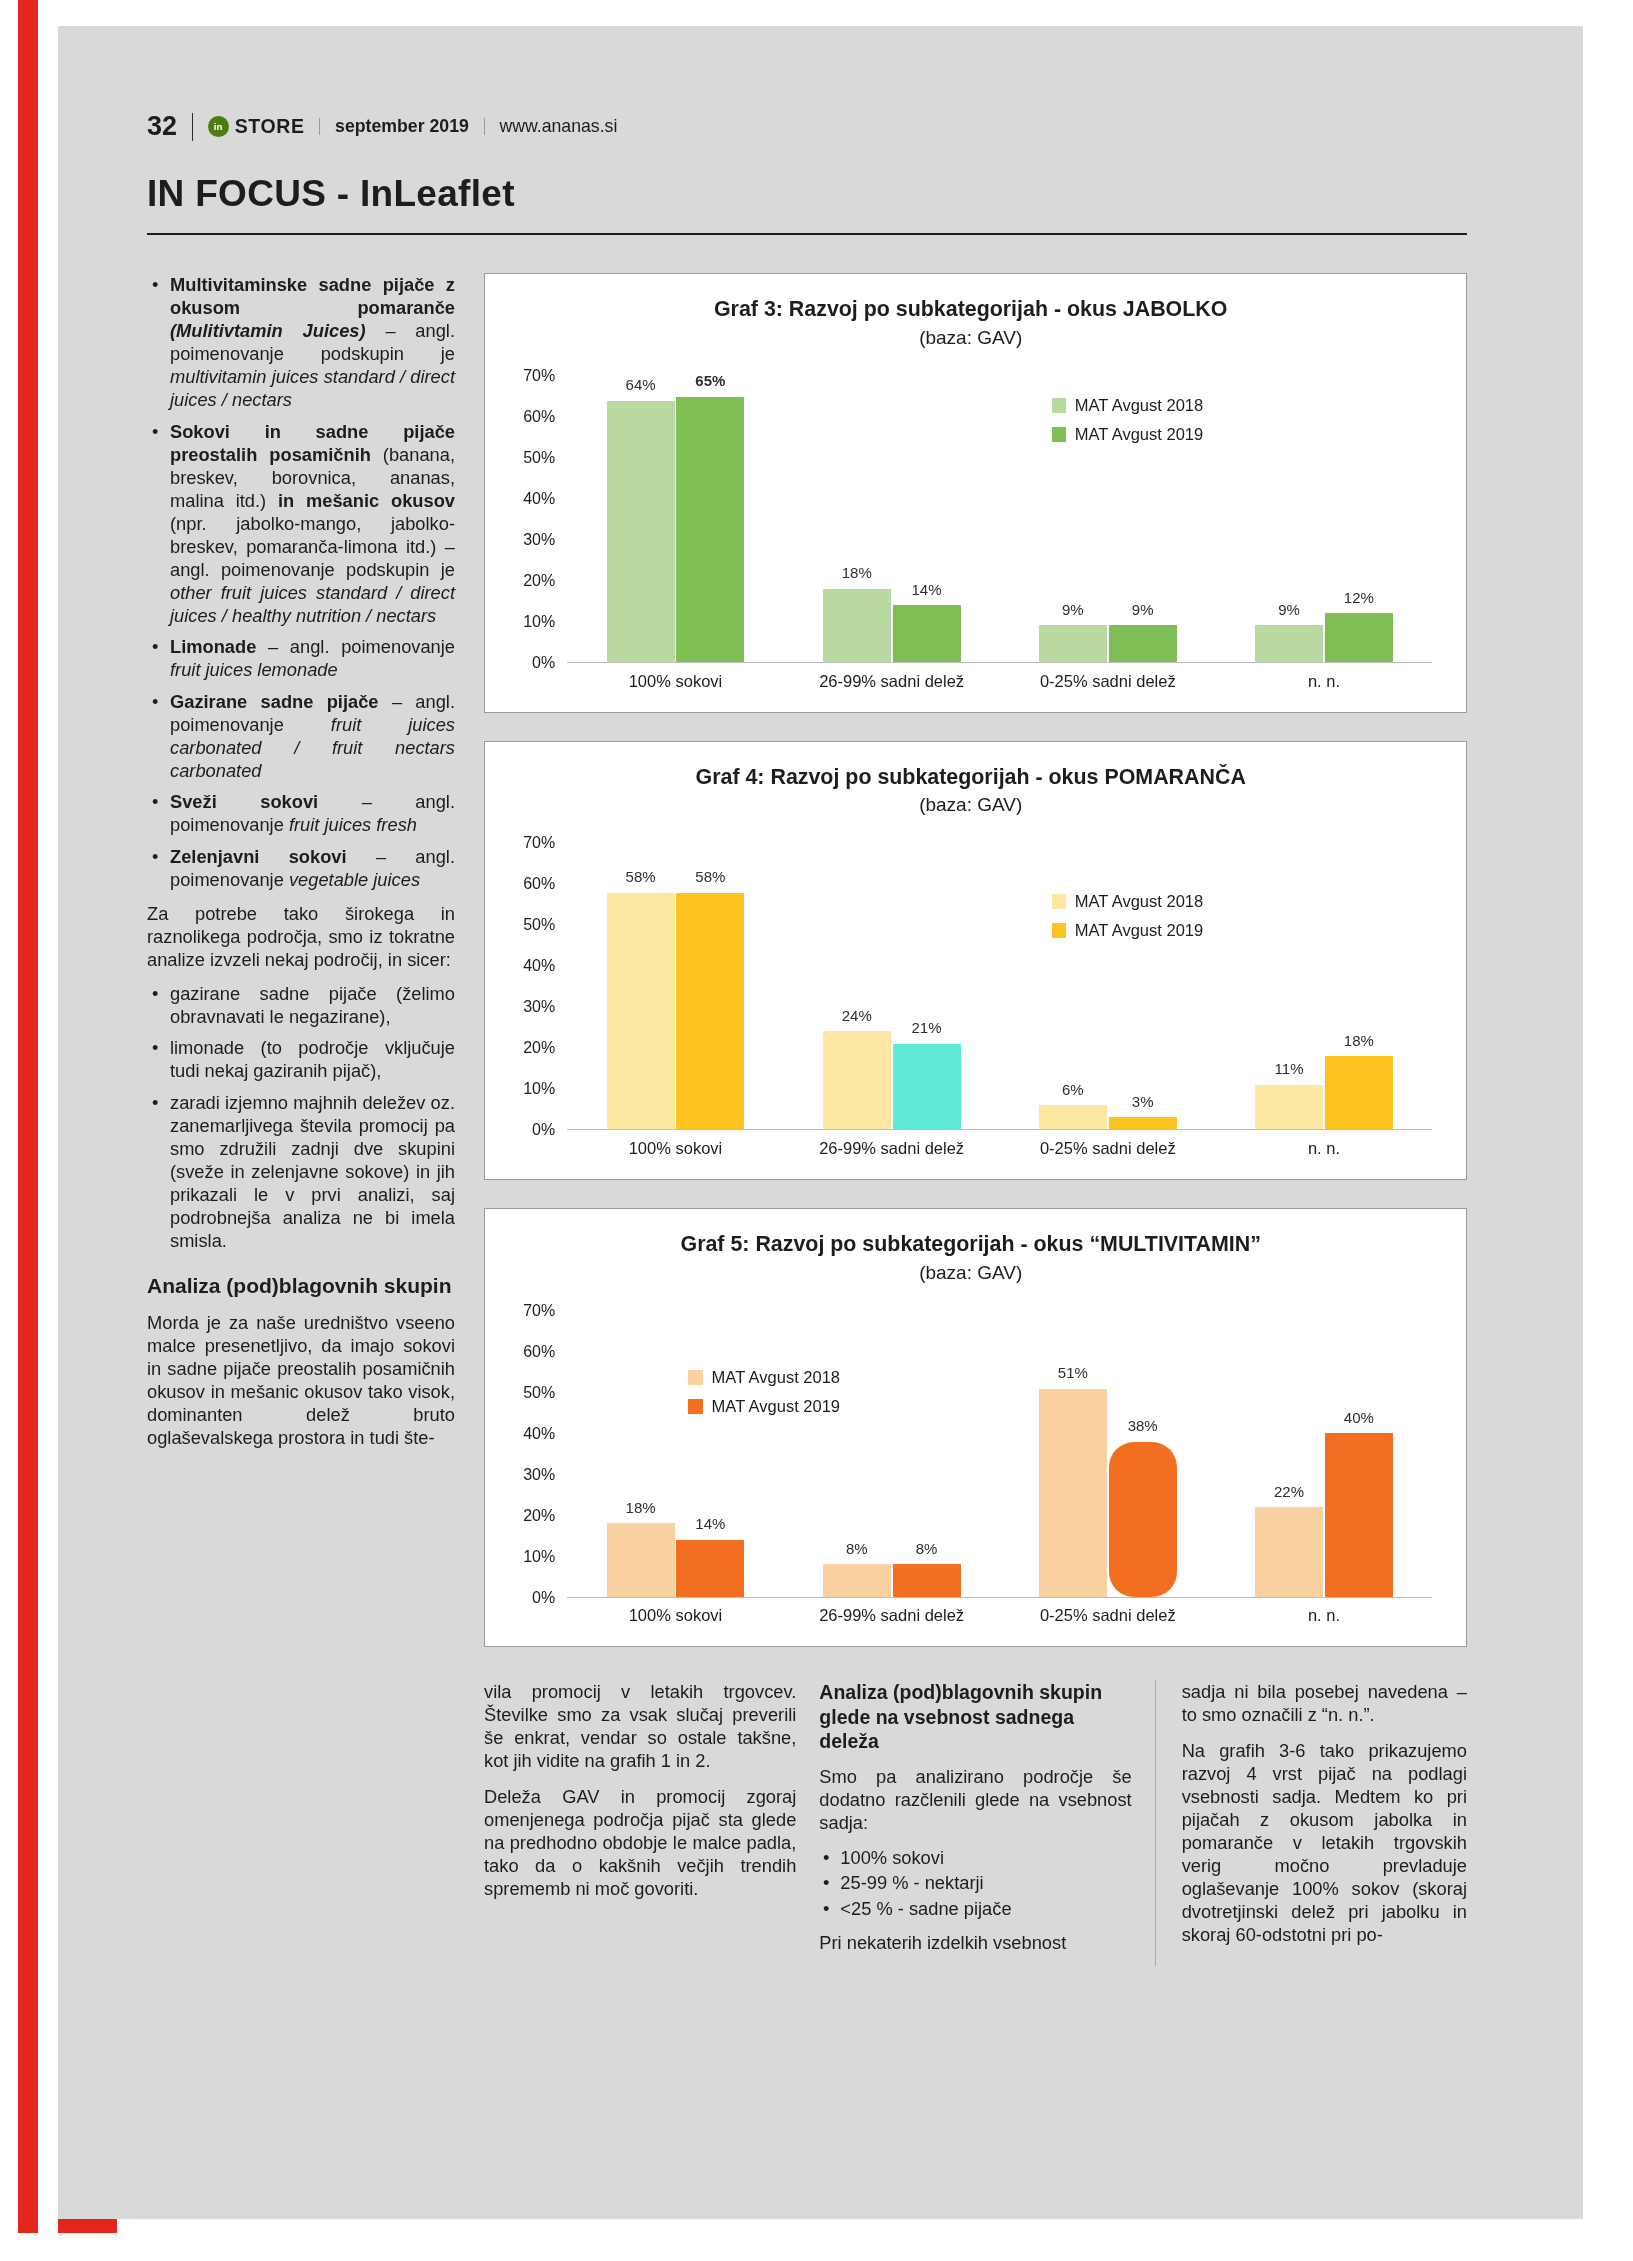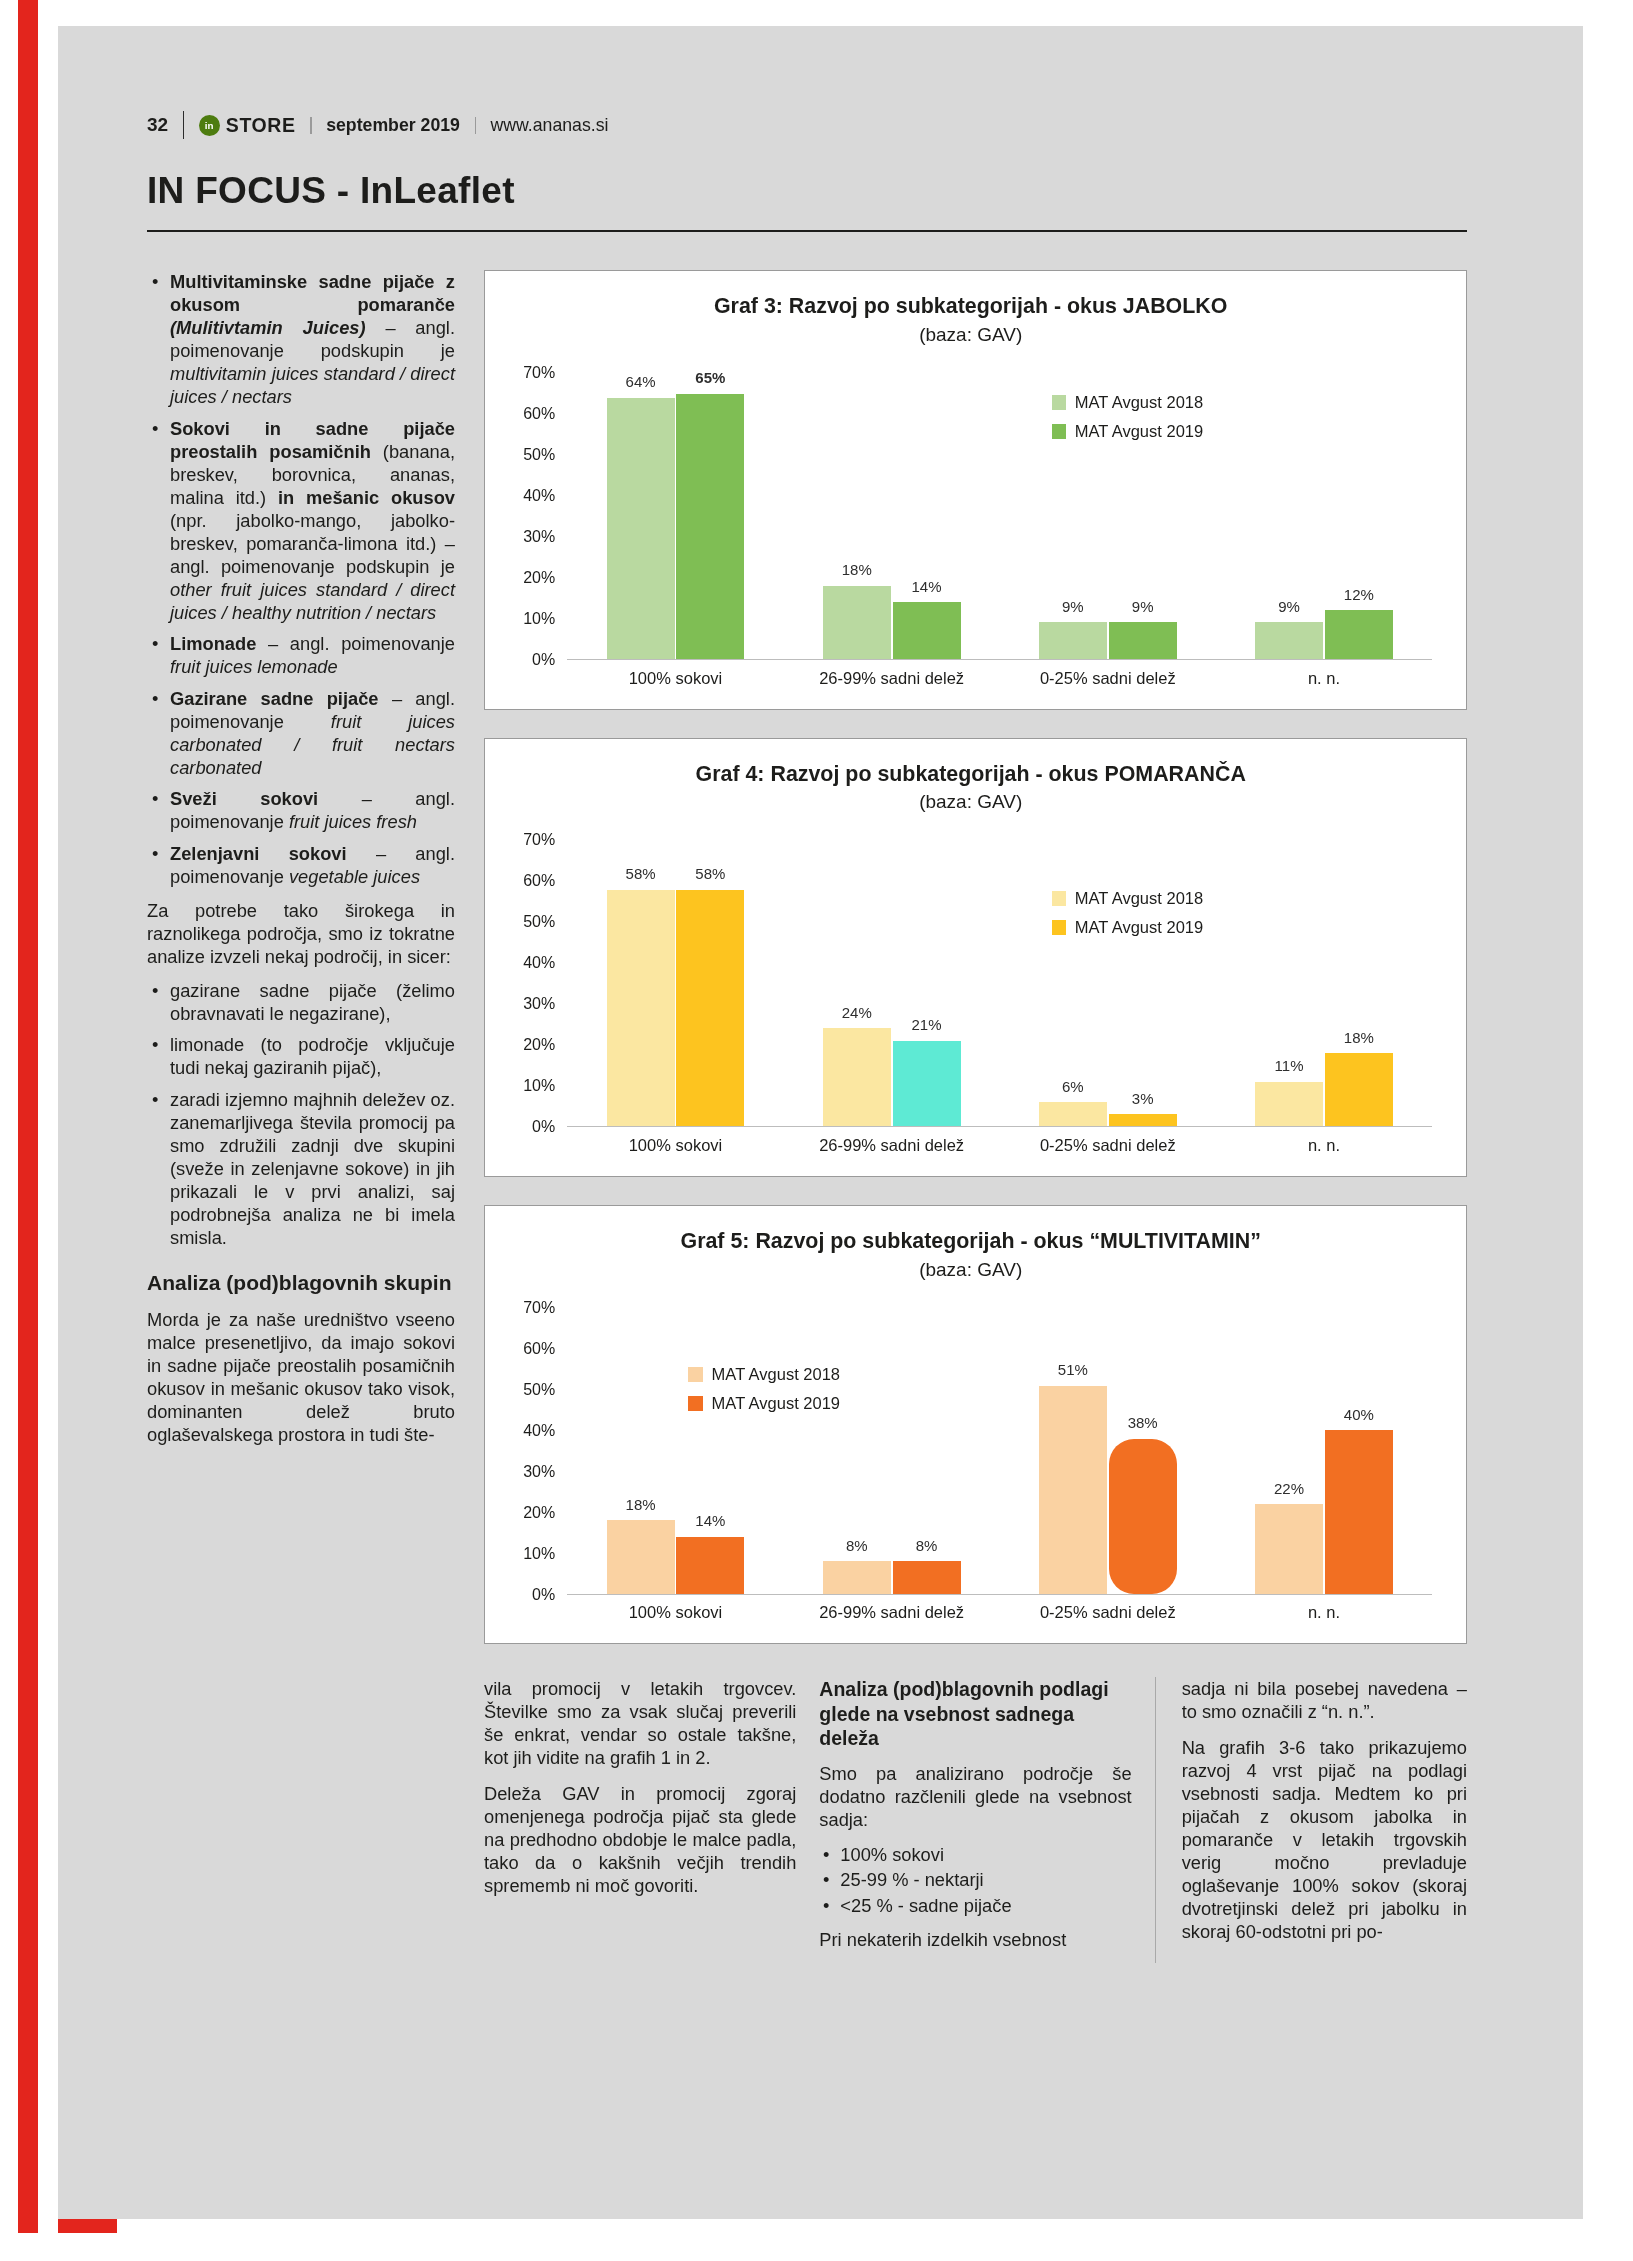--- a/index.html
+++ b/index.html
@@ -12,21 +12,21 @@
   }
   .red-stripe { position:absolute; left:18.3px; top:0; width:20px; height:2233px; background:#e3251d; }
   .red-corner { position:absolute; left:58px; top:2195px; width:59px; height:38px; background:#e3251d; }
   .page {
     position:absolute; left:58px; top:26px; width:1525px; height:2193px;
     background:#d9d9d9;
     padding:85px 116px 37px 89px;
   }
   
   .page-header { display:flex; align-items:center; gap:14.7px; margin-bottom:30.5px; }
-  .page-num { font-size:19px; font-weight:bold; }
+  .page-num { font-size:27px; font-weight:bold; }
   .hdr-sep { width:1.2px; height:28px; background:#2c2c2c; }
   .hdr-sep.thin { width:1.2px; height:17px; background:#9a9a9a; }
   .logo { display:flex; align-items:center; gap:6.1px; }
   .logo-circle {
     width:21px; height:21px; border-radius:50%; background:#4d7c0f; color:#fff;
     display:flex; align-items:center; justify-content:center;
     font-size:9.8px; font-weight:bold;
   }
   .brand { font-size:19.5px; font-weight:bold; letter-spacing:0.6px; }
   .issue { font-size:17.7px; font-weight:bold; }
@@ -336,21 +336,21 @@
       </section>
 
     </div>
 
     <div class="bottom-cols">
       <div class="bcol1">
         <p>vila promocij v letakih trgovcev. Številke smo za vsak slučaj preverili še enkrat, vendar so ostale takšne, kot jih vidite na grafih 1 in 2.</p>
         <p>Deleža GAV in promocij zgoraj omenjenega področja pijač sta glede na predhodno obdobje le malce padla, tako da o kakšnih večjih trendih sprememb ni moč govoriti.</p>
       </div>
       <div class="bcol2">
-        <h3 class="bcol-heading">Analiza (pod)blagovnih podlagi glede na vsebnost sadnega deleža</h3>
+        <h3 class="bcol-heading">Analiza (pod)blagovnih skupin glede na vsebnost sadnega deleža</h3>
         <p>Smo pa analizirano področje še dodatno razčlenili glede na vsebnost sadja:</p>
         <ul class="mini-list">
           <li>100% sokovi</li>
           <li>25-99 % - nektarji</li>
           <li>&lt;25 % - sadne pijače</li>
         </ul>
         <p>Pri nekaterih izdelkih vsebnost</p>
       </div>
       <div class="bcol3">
         <p>sadja ni bila posebej navedena – to smo označili z “n. n.”.</p>

